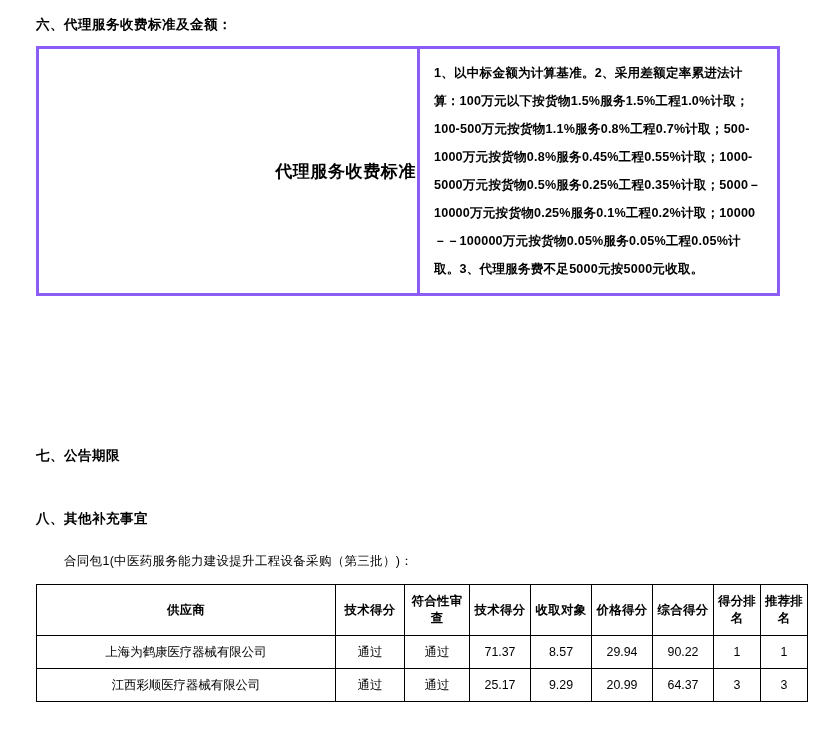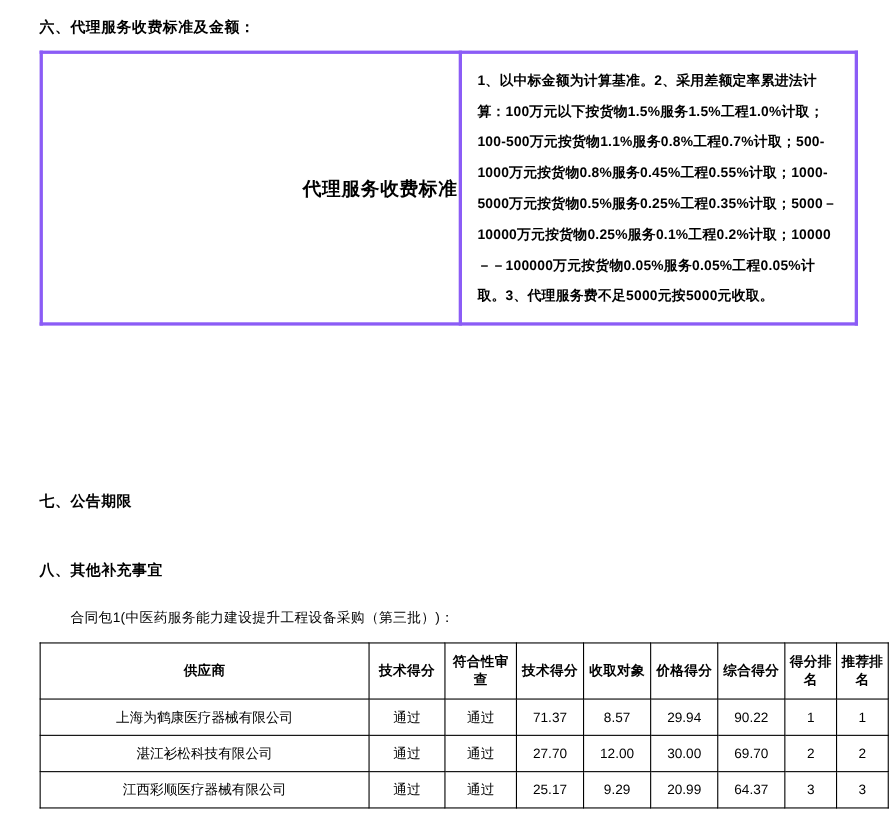--- a/index.html
+++ b/index.html
@@ -164,31 +164,20 @@
         <td class="sc-qual">通过</td>
         <td class="sc-conf">通过</td>
         <td class="sc-tech">71.37</td>
         <td class="sc-biz">8.57</td>
         <td class="sc-price">29.94</td>
         <td class="sc-total">90.22</td>
         <td class="sc-rank">1</td>
         <td class="sc-rec">1</td>
       </tr>
       <tr>
-        <td class="sc-supplier">湛江衫松科技有限公司</td>
-        <td class="sc-qual">通过</td>
-        <td class="sc-conf">通过</td>
-        <td class="sc-tech">27.70</td>
-        <td class="sc-biz">12.00</td>
-        <td class="sc-price">30.00</td>
-        <td class="sc-total">69.70</td>
-        <td class="sc-rank">2</td>
-        <td class="sc-rec">2</td>
-      </tr>
-      <tr>
         <td class="sc-supplier">江西彩顺医疗器械有限公司</td>
         <td class="sc-qual">通过</td>
         <td class="sc-conf">通过</td>
         <td class="sc-tech">25.17</td>
         <td class="sc-biz">9.29</td>
         <td class="sc-price">20.99</td>
         <td class="sc-total">64.37</td>
         <td class="sc-rank">3</td>
         <td class="sc-rec">3</td>
       </tr>

